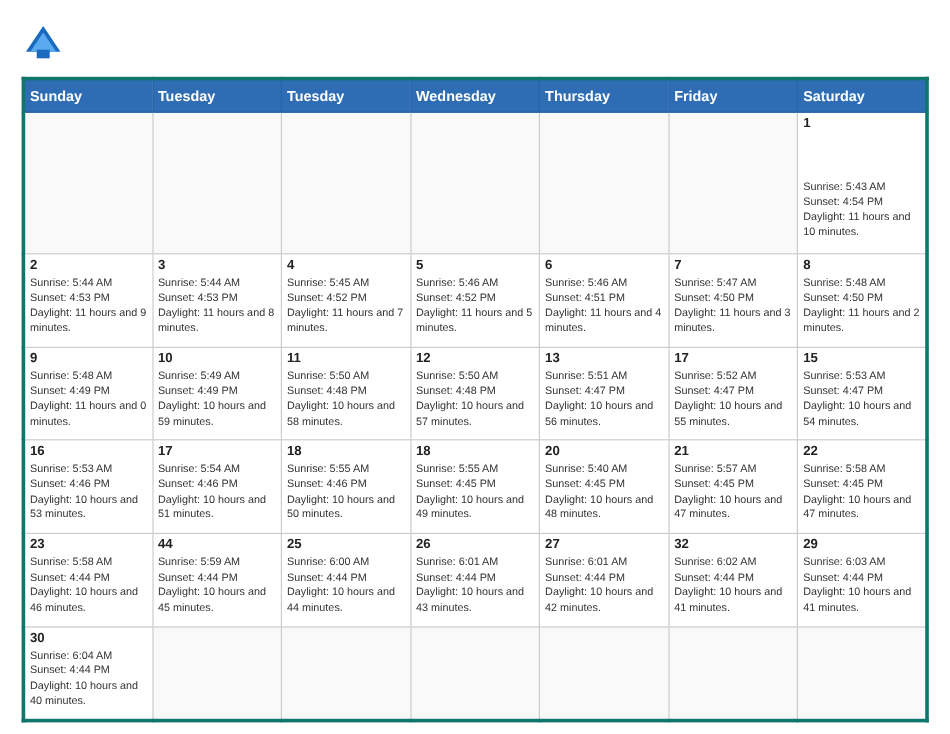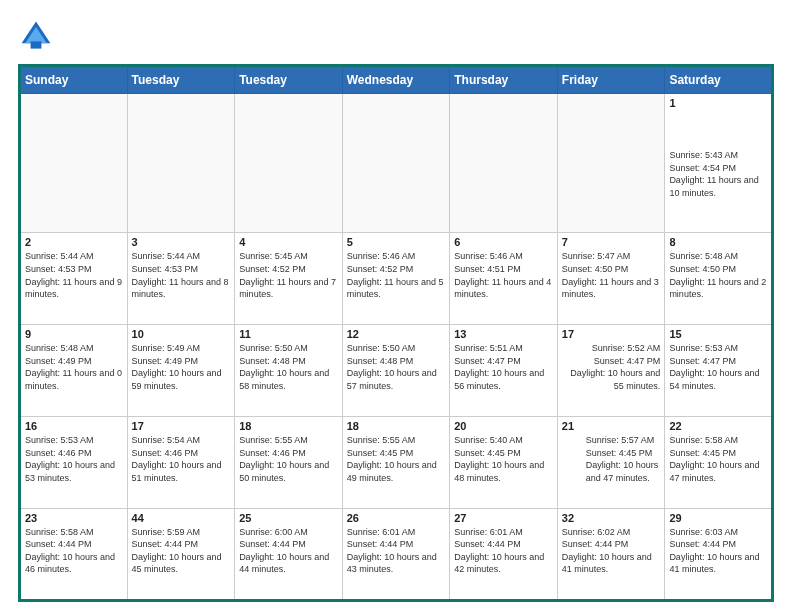--- a/index.html
+++ b/index.html
@@ -216,21 +216,21 @@
 Daylight: 10 hours and 57 minutes.</div>
           </td>
           <td>
             <span class="day-number">13</span>
             <div class="day-info" style="white-space: pre-line;">Sunrise: 5:51 AM
 Sunset: 4:47 PM
 Daylight: 10 hours and 56 minutes.</div>
           </td>
           <td>
             <span class="day-number">17</span>
-            <div class="day-info" style="white-space: pre-line; text-align: right;">Sunrise: 5:52 AM
+            <div class="day-info" style="white-space: pre-line;">Sunrise: 5:52 AM
 Sunset: 4:47 PM
 Daylight: 10 hours and 55 minutes.</div>
           </td>
           <td>
             <span class="day-number">15</span>
             <div class="day-info" style="white-space: pre-line;">Sunrise: 5:53 AM
 Sunset: 4:47 PM
 Daylight: 10 hours and 54 minutes.</div>
           </td>
         </tr>
@@ -260,21 +260,21 @@
 Daylight: 10 hours and 49 minutes.</div>
           </td>
           <td>
             <span class="day-number">20</span>
             <div class="day-info" style="white-space: pre-line;">Sunrise: 5:40 AM
 Sunset: 4:45 PM
 Daylight: 10 hours and 48 minutes.</div>
           </td>
           <td>
             <span class="day-number">21</span>
-            <div class="day-info" style="white-space: pre-line; margin-left: 24px;">Sunrise: 5:57 AM
+            <div class="day-info" style="white-space: pre-line;">Sunrise: 5:57 AM
 Sunset: 4:45 PM
 Daylight: 10 hours and 47 minutes.</div>
           </td>
           <td>
             <span class="day-number">22</span>
             <div class="day-info" style="white-space: pre-line;">Sunrise: 5:58 AM
 Sunset: 4:45 PM
 Daylight: 10 hours and 47 minutes.</div>
           </td>
         </tr>
@@ -314,16 +314,30 @@
             <div class="day-info" style="white-space: pre-line;">Sunrise: 6:02 AM
 Sunset: 4:44 PM
 Daylight: 10 hours and 41 minutes.</div>
           </td>
           <td>
             <span class="day-number">29</span>
             <div class="day-info" style="white-space: pre-line;">Sunrise: 6:03 AM
 Sunset: 4:44 PM
 Daylight: 10 hours and 41 minutes.</div>
           </td>
+        </tr>
+        <tr>
+          <td class="last-row">
+            <span class="day-number">30</span>
+            <div class="day-info" style="white-space: pre-line;">Sunrise: 6:04 AM
+Sunset: 4:44 PM
+Daylight: 10 hours and 40 minutes.</div>
+          </td>
+          <td class="empty last-row"></td>
+          <td class="empty last-row"></td>
+          <td class="empty last-row"></td>
+          <td class="empty last-row"></td>
+          <td class="empty last-row"></td>
+          <td class="empty last-row"></td>
         </tr>
       </tbody>
   </table>
 </div>
 
 </body></html>

